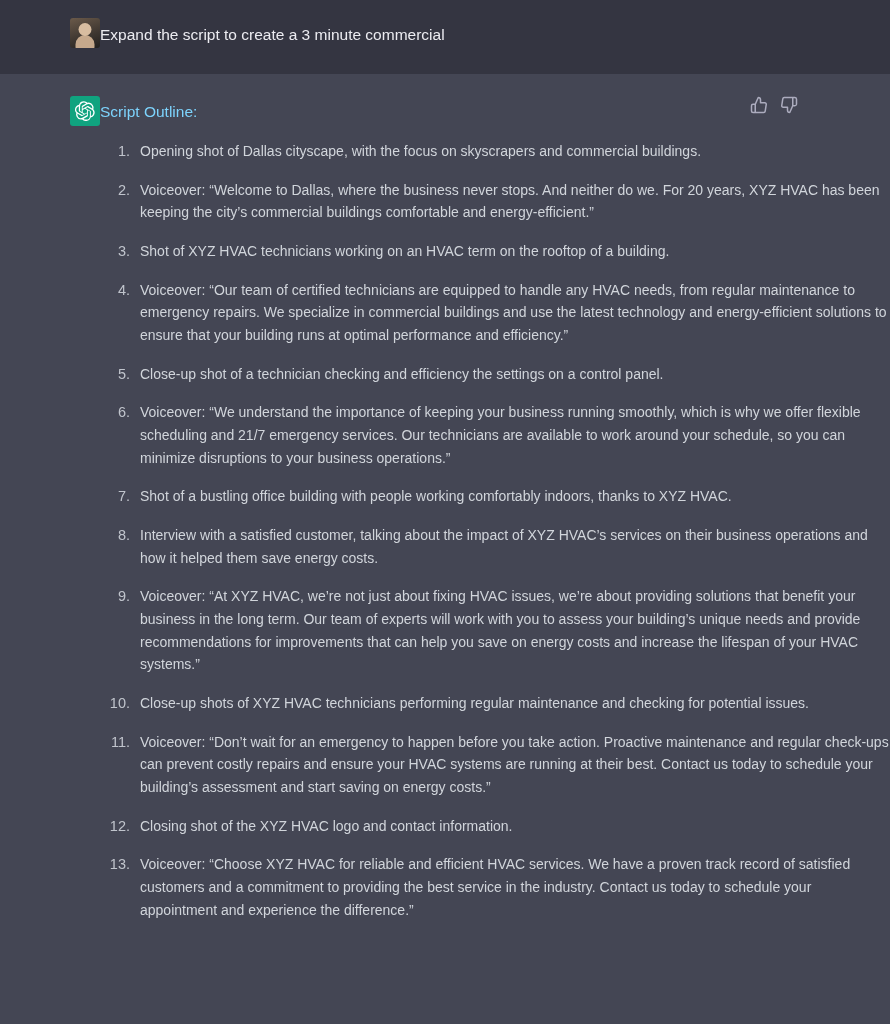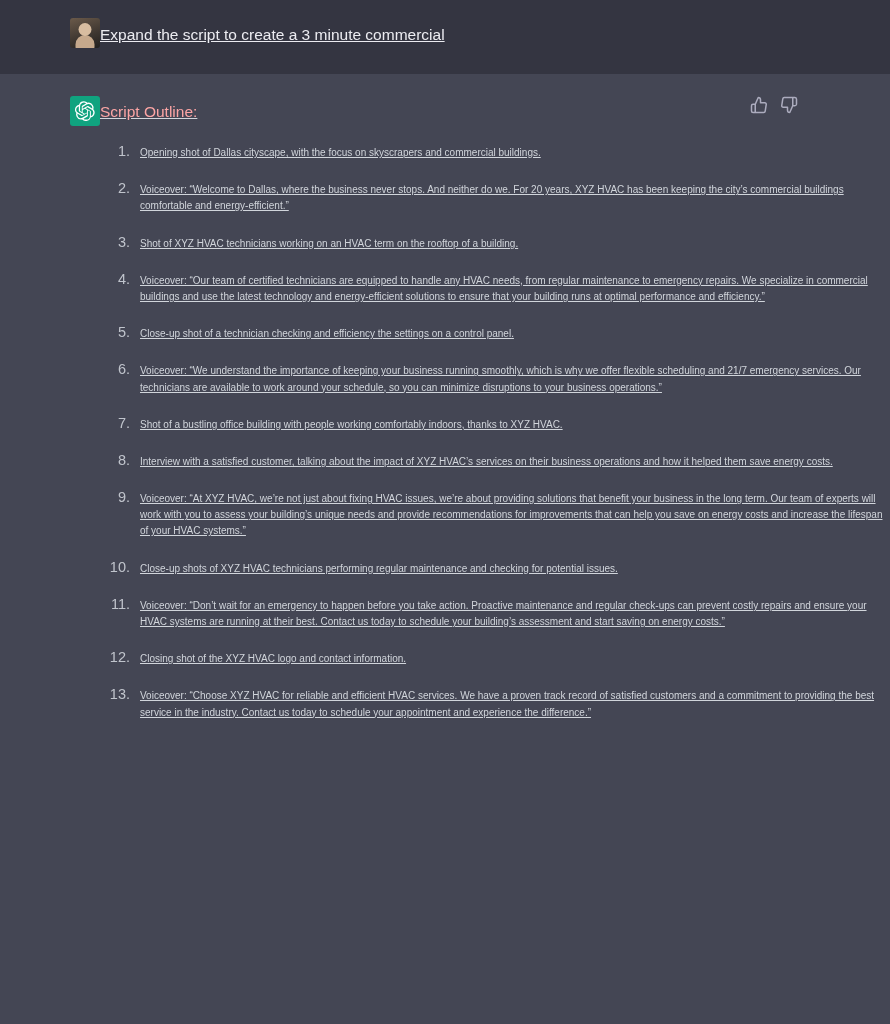--- a/index.html
+++ b/index.html
@@ -88,52 +88,51 @@
     justify-content: center;
     flex: 0 0 auto;
   }
   .avatar-gpt svg { display: block; }
 
   .msg-col {
     flex: 1;
     color: #d1d5db;
     font-size: 15.5px;
     line-height: 1.55;
-    text-decoration: underline;
   }
   .turn-user .msg-col {
     color: #ececf1;
     padding-top: 5px;
     padding-left: 0;
   }
   .turn-assistant .msg-col {
     padding-top: 4px;
   }
 
   .msg-text {
     margin: 0;
     white-space: pre-wrap;
   }
 
   .outline-heading {
     margin: 0 0 12px 0;
-    color: #fca5a5;
+    color: #7dd3fc;
     font-size: 15.5px;
   }
 
   ol.outline-list {
     margin: 0;
     padding: 0 0 0 34px;
     list-style: decimal;
     color: #d1d5db;
   }
   ol.outline-list > li {
     margin: 16px 0 9px 0;
     padding-left: 6px;
-    font-size: 10px;
+    font-size: 14px;
     line-height: 1.62;
   }
   ol.outline-list > li::marker {
     color: #c0c4cc;
     font-size: 14.5px;
   }
 
   
   .feedback {
     position: absolute;

